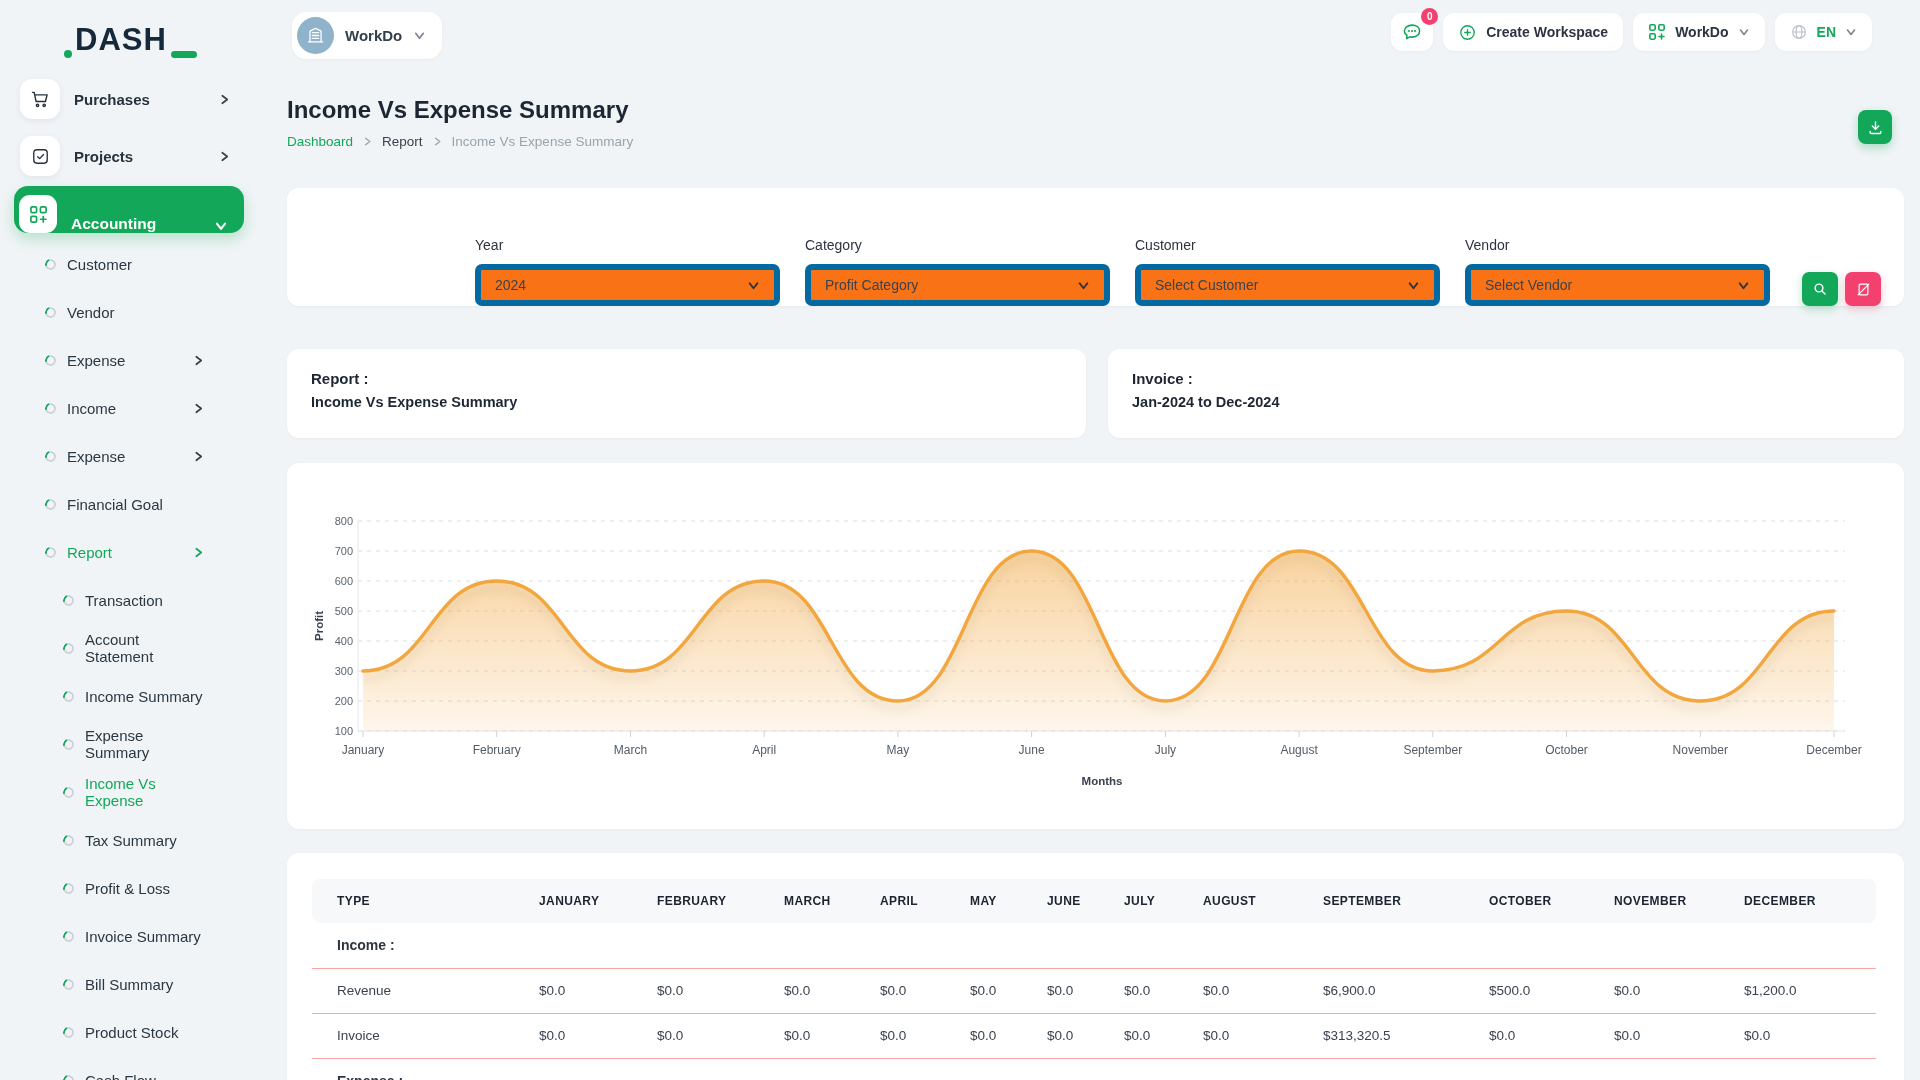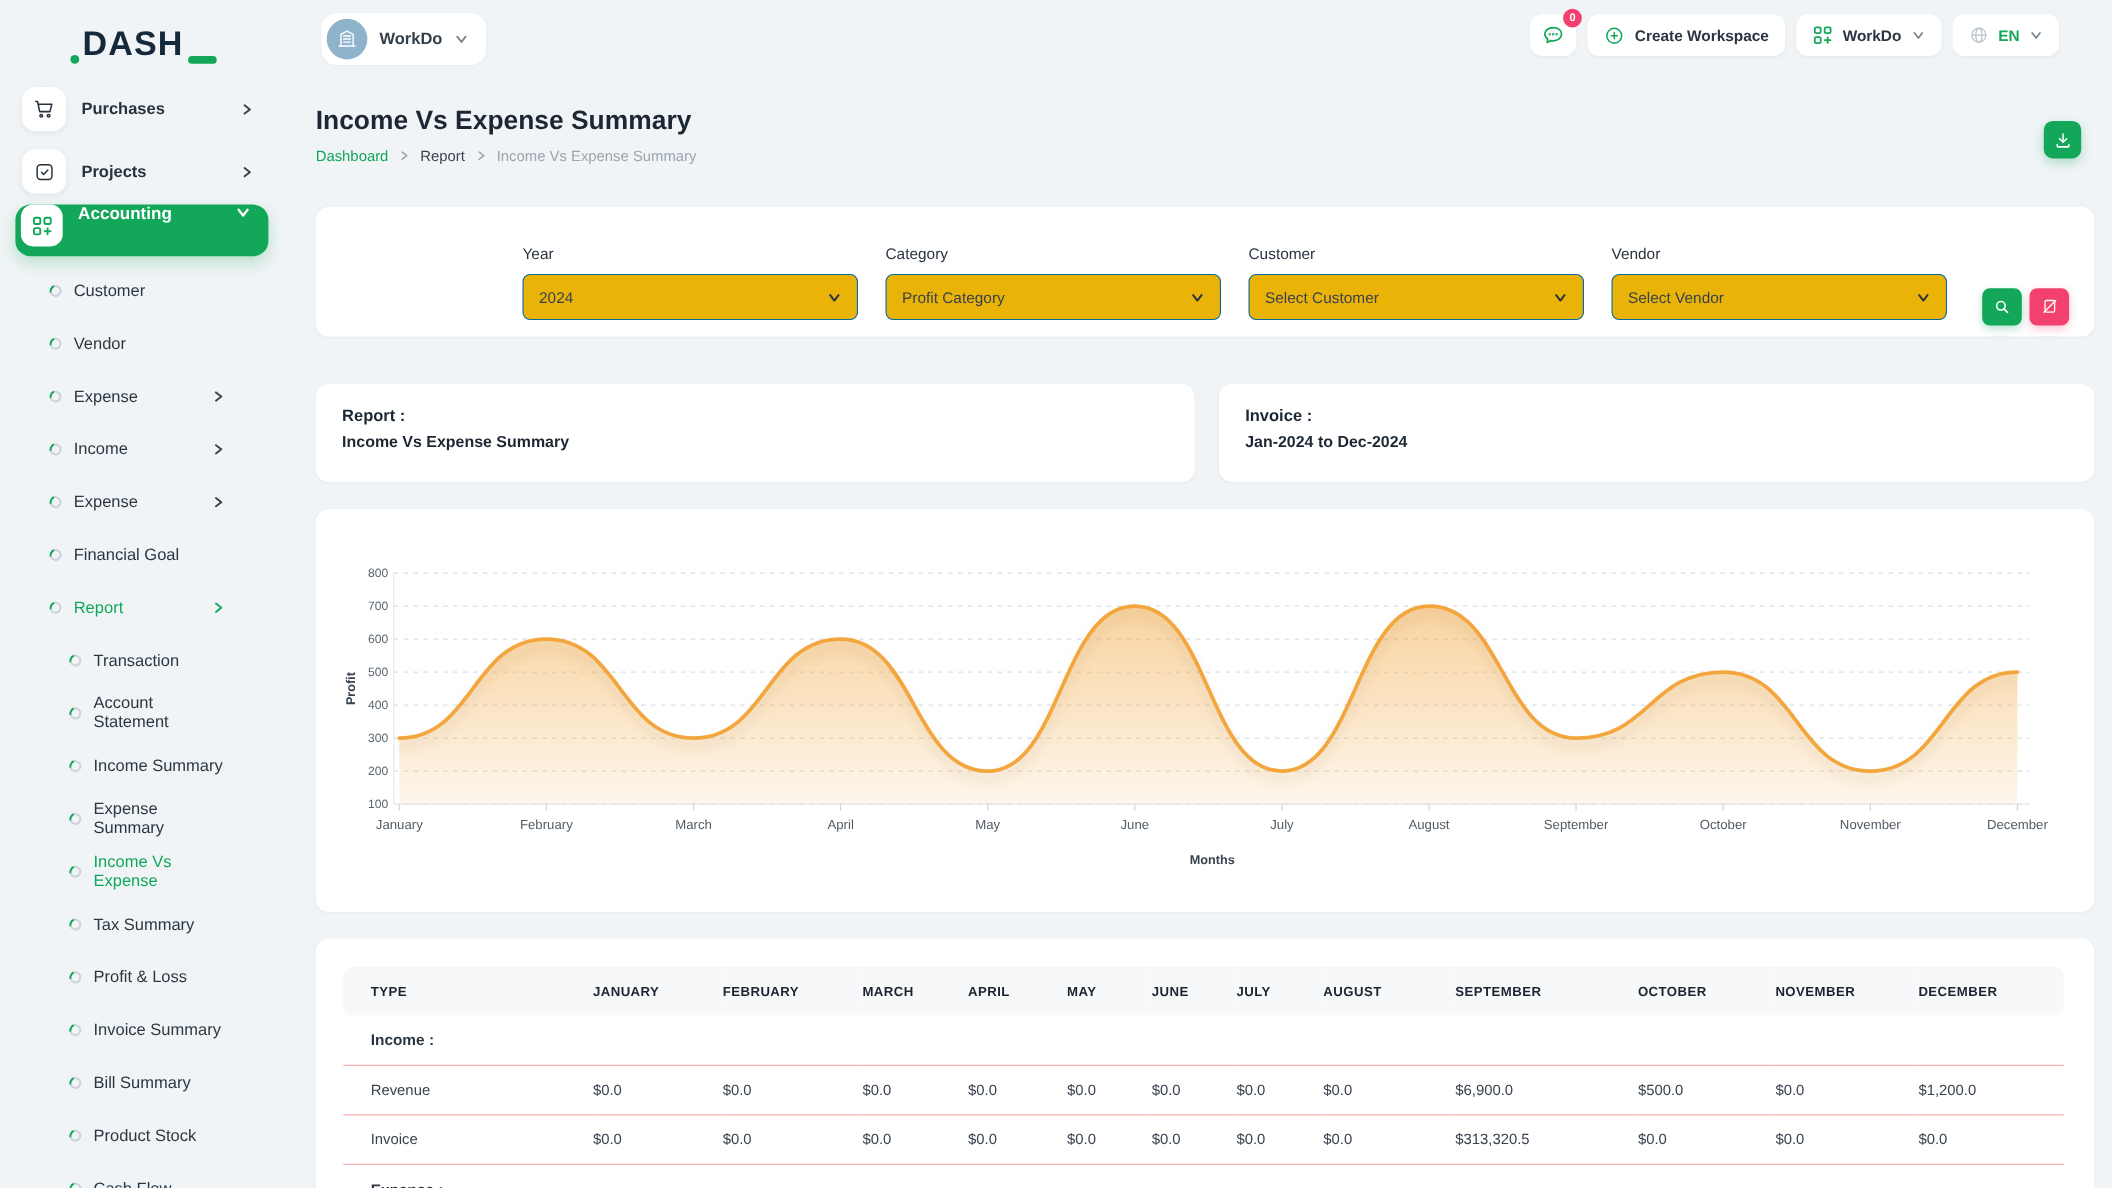--- a/index.html
+++ b/index.html
@@ -18,21 +18,21 @@
   
   .sidebar{position:absolute;left:0;top:0;width:257px;height:1080px;overflow:hidden}
   .logo{position:absolute;left:64px;top:22px;display:flex;align-items:flex-end}
   .logo-dot{width:8px;height:8px;border-radius:50%;background:var(--green);margin-right:3px}
   .logo-text{font-size:31px;font-weight:800;letter-spacing:1px;color:#15293b}
   .logo-bar{width:26px;height:7px;border-radius:4px;background:var(--green);margin-left:4px}
   .side-top-item{position:absolute;left:0;width:257px;height:40px;display:flex;align-items:center;padding:0 26px 0 20px;cursor:pointer}
   .icon-box{width:40px;height:40px;border-radius:12px;background:#fff;box-shadow:0 2px 6px rgba(25,39,52,.07);display:flex;align-items:center;justify-content:center;flex:0 0 auto}
   .side-top-label{margin-left:14px;font-size:15px;font-weight:600;color:#27323d}
   .side-top-item .chev{margin-left:auto;color:#39424d;display:flex}
-  .acc-pill{position:absolute;left:14px;top:186px;width:230px;height:47px;border-radius:14px;background:var(--green);display:flex;align-items:flex-start;padding:0 16px 0 5px;cursor:pointer;box-shadow:0 6px 14px rgba(18,167,89,.25)}
+  .acc-pill{position:absolute;left:14px;top:186px;width:230px;height:47px;border-radius:14px;background:var(--green);display:flex;align-items:flex-end;padding:0 16px 0 5px;cursor:pointer;box-shadow:0 6px 14px rgba(18,167,89,.25)}
   .acc-icon-box{width:38px;height:38px;border-radius:11px;background:#fff;display:flex;align-items:center;justify-content:center}
   .acc-label{margin-left:14px;font-size:15.5px;font-weight:700;color:#fff}
   .acc-pill .chev{margin-left:auto;color:#fff;display:flex}
   .side-items{position:absolute;left:0;top:240px;width:257px}
   .side-item{height:48px;display:flex;align-items:center;cursor:pointer;color:#2b3742}
   .side-item.lvl1{padding:0 52px 0 45px}
   .side-item.lvl2{padding:0 52px 0 63px}
   .bullet{width:11px;height:11px;border-radius:50%;border:2px solid #ccd4da;border-left-color:var(--green);transform:rotate(28deg);flex:0 0 auto}
   .side-label{margin-left:11px;font-size:15px;font-weight:500}
   .side-item .chev{margin-left:auto;color:#39424d;display:flex}
@@ -51,24 +51,24 @@
   
   .page-title{position:absolute;left:287px;top:96px;font-size:24px;font-weight:700;color:#1d2733}
   .breadcrumb{position:absolute;left:287px;top:134px;display:flex;align-items:center;gap:9px;font-size:13.5px}
   .bc-link{color:var(--green);font-weight:500;cursor:pointer}
   .bc-mid{color:#39424d;font-weight:500;cursor:pointer}
   .bc-cur{color:#9aa4ad}
   .bc-sep{color:#9aa4ad;display:flex}
   .dl-btn{position:absolute;left:1858px;top:110px;width:34px;height:34px;border-radius:8px;background:var(--green);display:flex;align-items:center;justify-content:center;cursor:pointer;box-shadow:0 4px 10px rgba(18,167,89,.3)}
   
   .card{position:absolute;background:var(--card);border-radius:12px;box-shadow:0 1px 3px rgba(20,30,40,.04)}
-  .filter-card{left:287px;top:188px;width:1617px;height:118px;display:flex;align-items:center;padding:19px 24px 0 188px}
+  .filter-card{left:287px;top:188px;width:1617px;height:118px;display:flex;align-items:flex-end;padding:19px 24px 0 188px}
   .f-field{width:305px;margin-right:25px}
   .f-label{font-size:14px;color:#2b3440;margin-bottom:11px}
-  .f-select{height:42px;border:1px solid #0369a1;border-radius:7px;background:#eab308;display:flex;align-items:center;padding:0 14px;font-size:14px;color:#39424d;cursor:pointer}
+  .f-select{height:42px;border:6px solid #0369a1;border-radius:7px;background:#f97316;display:flex;align-items:center;padding:0 14px;font-size:14px;color:#39424d;cursor:pointer}
   .f-select .chev{margin-left:auto;color:#2b3440}
   .f-btns{display:flex;gap:7px;margin-left:7px;margin-top:44px}
   .sq-btn{width:36px;height:34px;border-radius:7px;display:flex;align-items:center;justify-content:center;cursor:pointer;border:none}
   .sq-btn.search{background:var(--green);box-shadow:0 3px 8px rgba(18,167,89,.3)}
   .sq-btn.reset{background:var(--pink);box-shadow:0 3px 8px rgba(242,65,110,.3)}
   .info-card{padding:21px 24px}
   .info-title{font-size:15px;font-weight:700;color:#1d2733;margin-bottom:7px}
   .info-value{font-size:14.5px;font-weight:700;color:#1d2733}
   .chart-card{left:287px;top:463px;width:1617px;height:366px}
   .ytick{font-size:11px;fill:#5a646e;font-family:"Liberation Sans",sans-serif}

